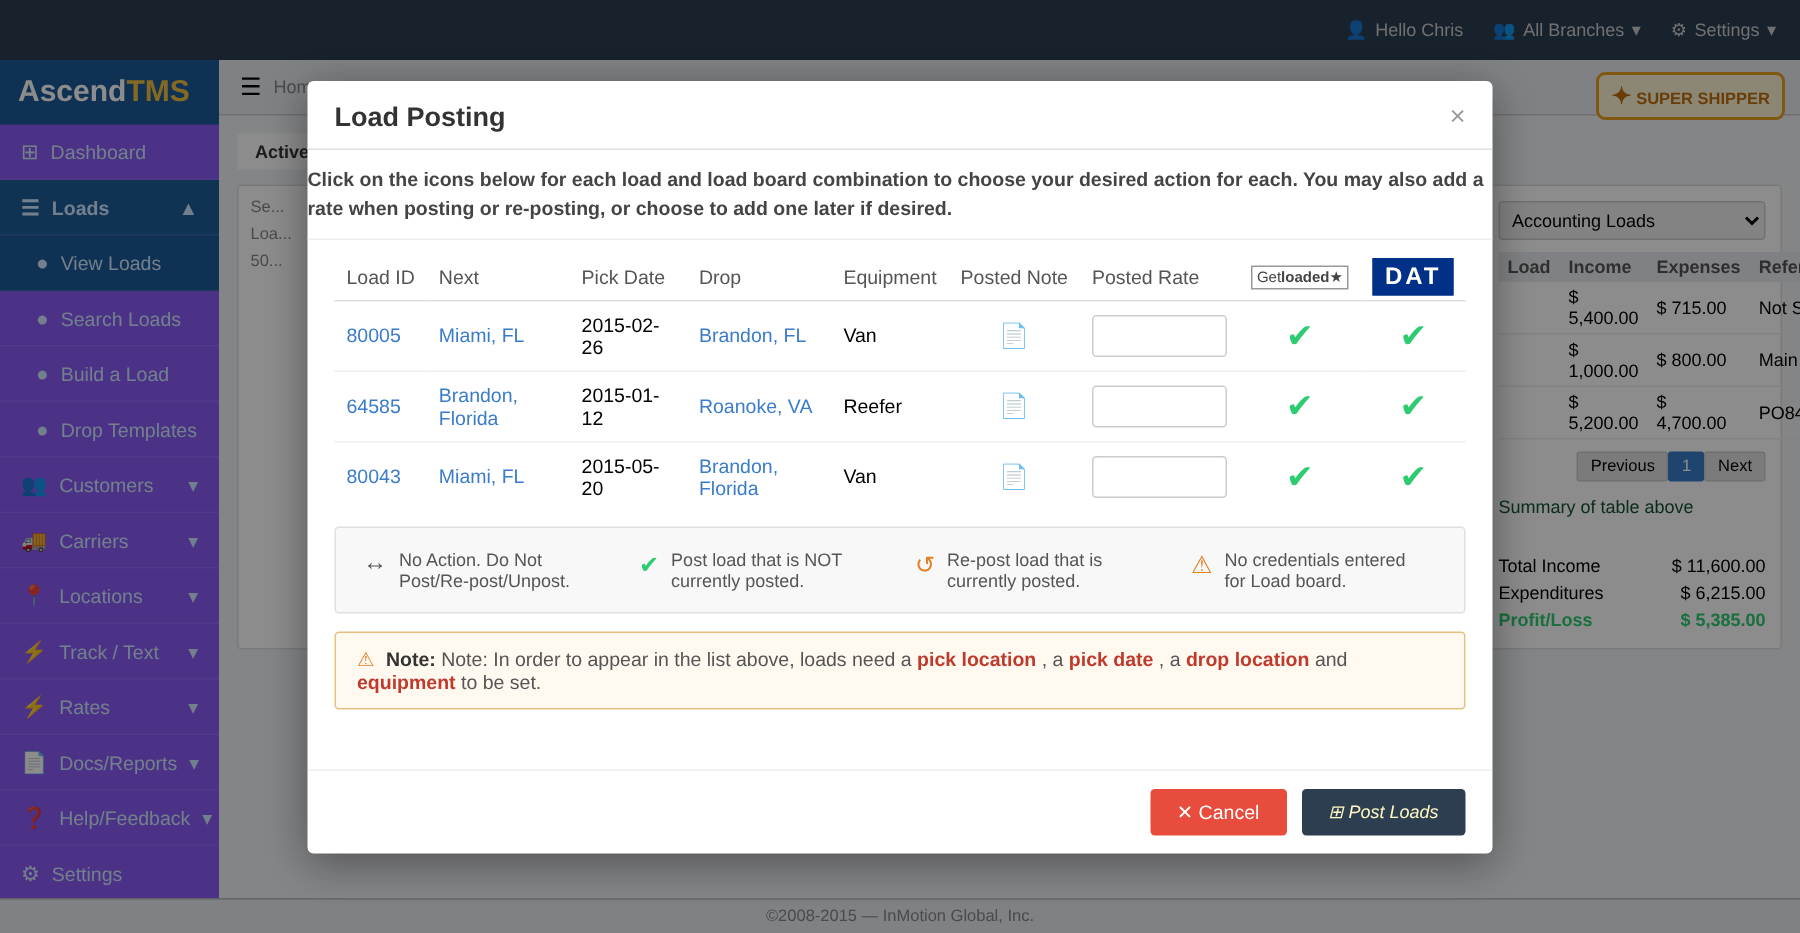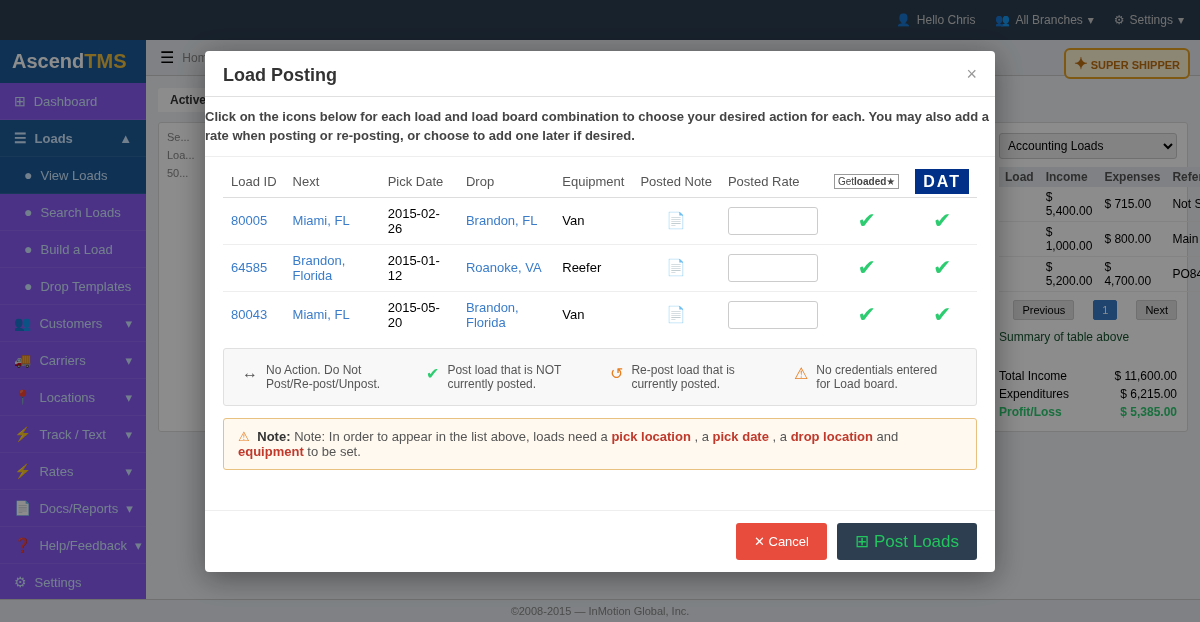--- a/index.html
+++ b/index.html
@@ -74,35 +74,35 @@
 
     
     .note-box { margin: 0 18px 14px; background: #fff9f0; border: 1px solid #e8c080; border-radius: 3px; padding: 10px 14px; font-size: 13px; color: #555; }
     .note-box .warning-icon { color: #e67e22; margin-right: 4px; }
     .note-box strong { color: #333; }
     .note-box b { color: #c0392b; }
 
     
     .modal-footer { padding: 12px 18px; border-top: 1px solid #eee; display: flex; justify-content: flex-end; gap: 10px; margin-top: 26px; }
     .btn-cancel { background: #e74c3c; color: #fff; border: none; border-radius: 3px; padding: 8px 18px; font-size: 13px; cursor: pointer; display: flex; align-items: center; gap: 5px; }
-    .btn-post { background: #2c3e50; color: #22c55e; border: none; border-radius: 3px; padding: 8px 18px; font-size: 17px; cursor: pointer; display: flex; align-items: center; gap: 5px; }
+    .btn-post { background: #2c3e50; color: #fef9c3; border: none; border-radius: 3px; padding: 8px 18px; font-size: 12px; cursor: pointer; display: flex; align-items: center; gap: 5px; font-style: italic; }
 
     
     .bottom-bar { background: #e8ecf0; border-top: 1px solid #ccc; text-align: center; padding: 5px; font-size: 11px; color: #888; }
 
     
     .bg-content { padding: 12px; }
     .bg-tabs { display: flex; gap: 4px; margin-bottom: 10px; }
     .bg-tab { padding: 5px 12px; background: #ddd; border-radius: 3px 3px 0 0; font-size: 12px; color: #555; cursor: pointer; }
     .bg-tab.active { background: #fff; color: #333; font-weight: bold; }
 
     .summary-table { width: 100%; font-size: 12px; border-collapse: collapse; }
     .summary-table th { text-align: left; padding: 3px 6px; background: #e8ecf0; color: #555; }
     .summary-table td { padding: 3px 6px; border-bottom: 1px solid #eee; }
-    .pagination { display: flex; gap: 19px; margin-top: 8px; justify-content: flex-end; }
+    .pagination { display: flex; gap: 0; margin-top: 8px; justify-content: flex-end; }
     .pg-btn { padding: 3px 8px; background: #e0e0e0; border: 1px solid #ccc; border-radius: 2px; font-size: 11px; cursor: pointer; }
     .pg-btn.active { background: #3a7cc9; color: #fff; border-color: #3a7cc9; }
 
     .summary-box { margin-top: 10px; font-size: 12px; }
     .summary-box .title { font-weight: normal; color: #14532d; margin-bottom: 23px; }
     .summary-row { display: flex; justify-content: space-between; padding: 2px 0; }
     .summary-row.profit { color: #2ecc71; font-weight: bold; }
 
     .accounting-select { width: 100%; padding: 4px; font-size: 12px; border: 1px solid #ccc; border-radius: 3px; margin-bottom: 8px; }
   </style>

